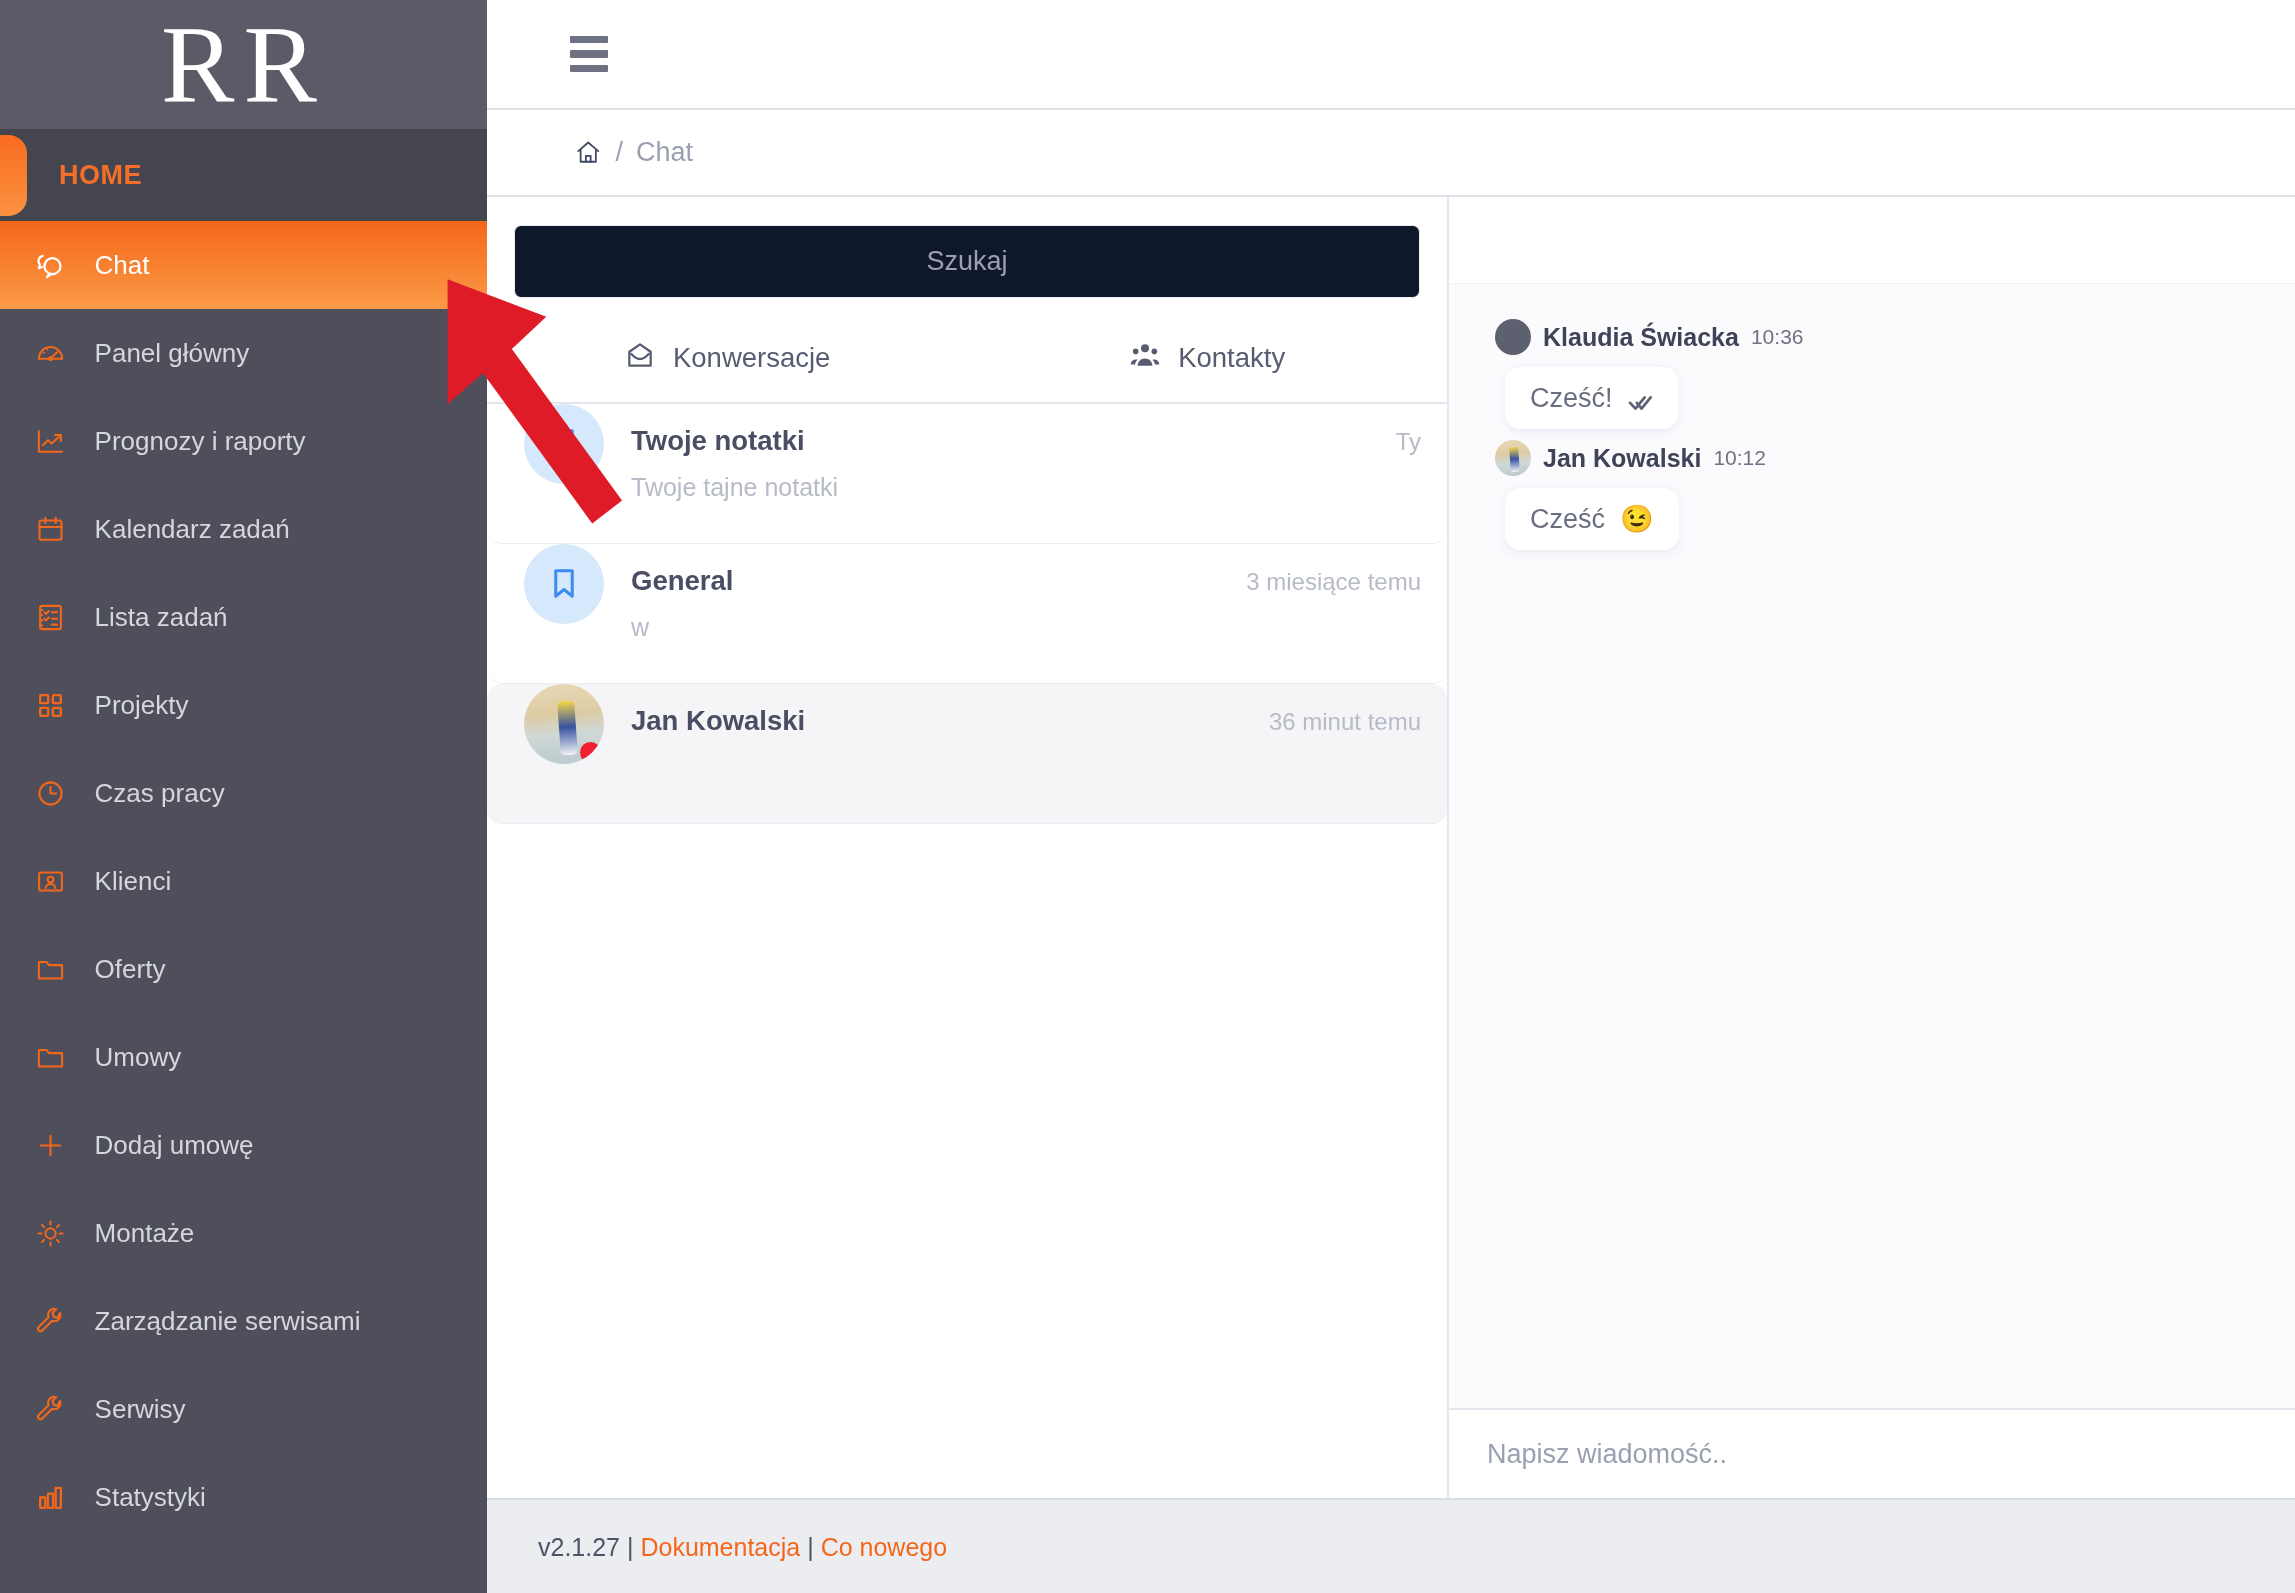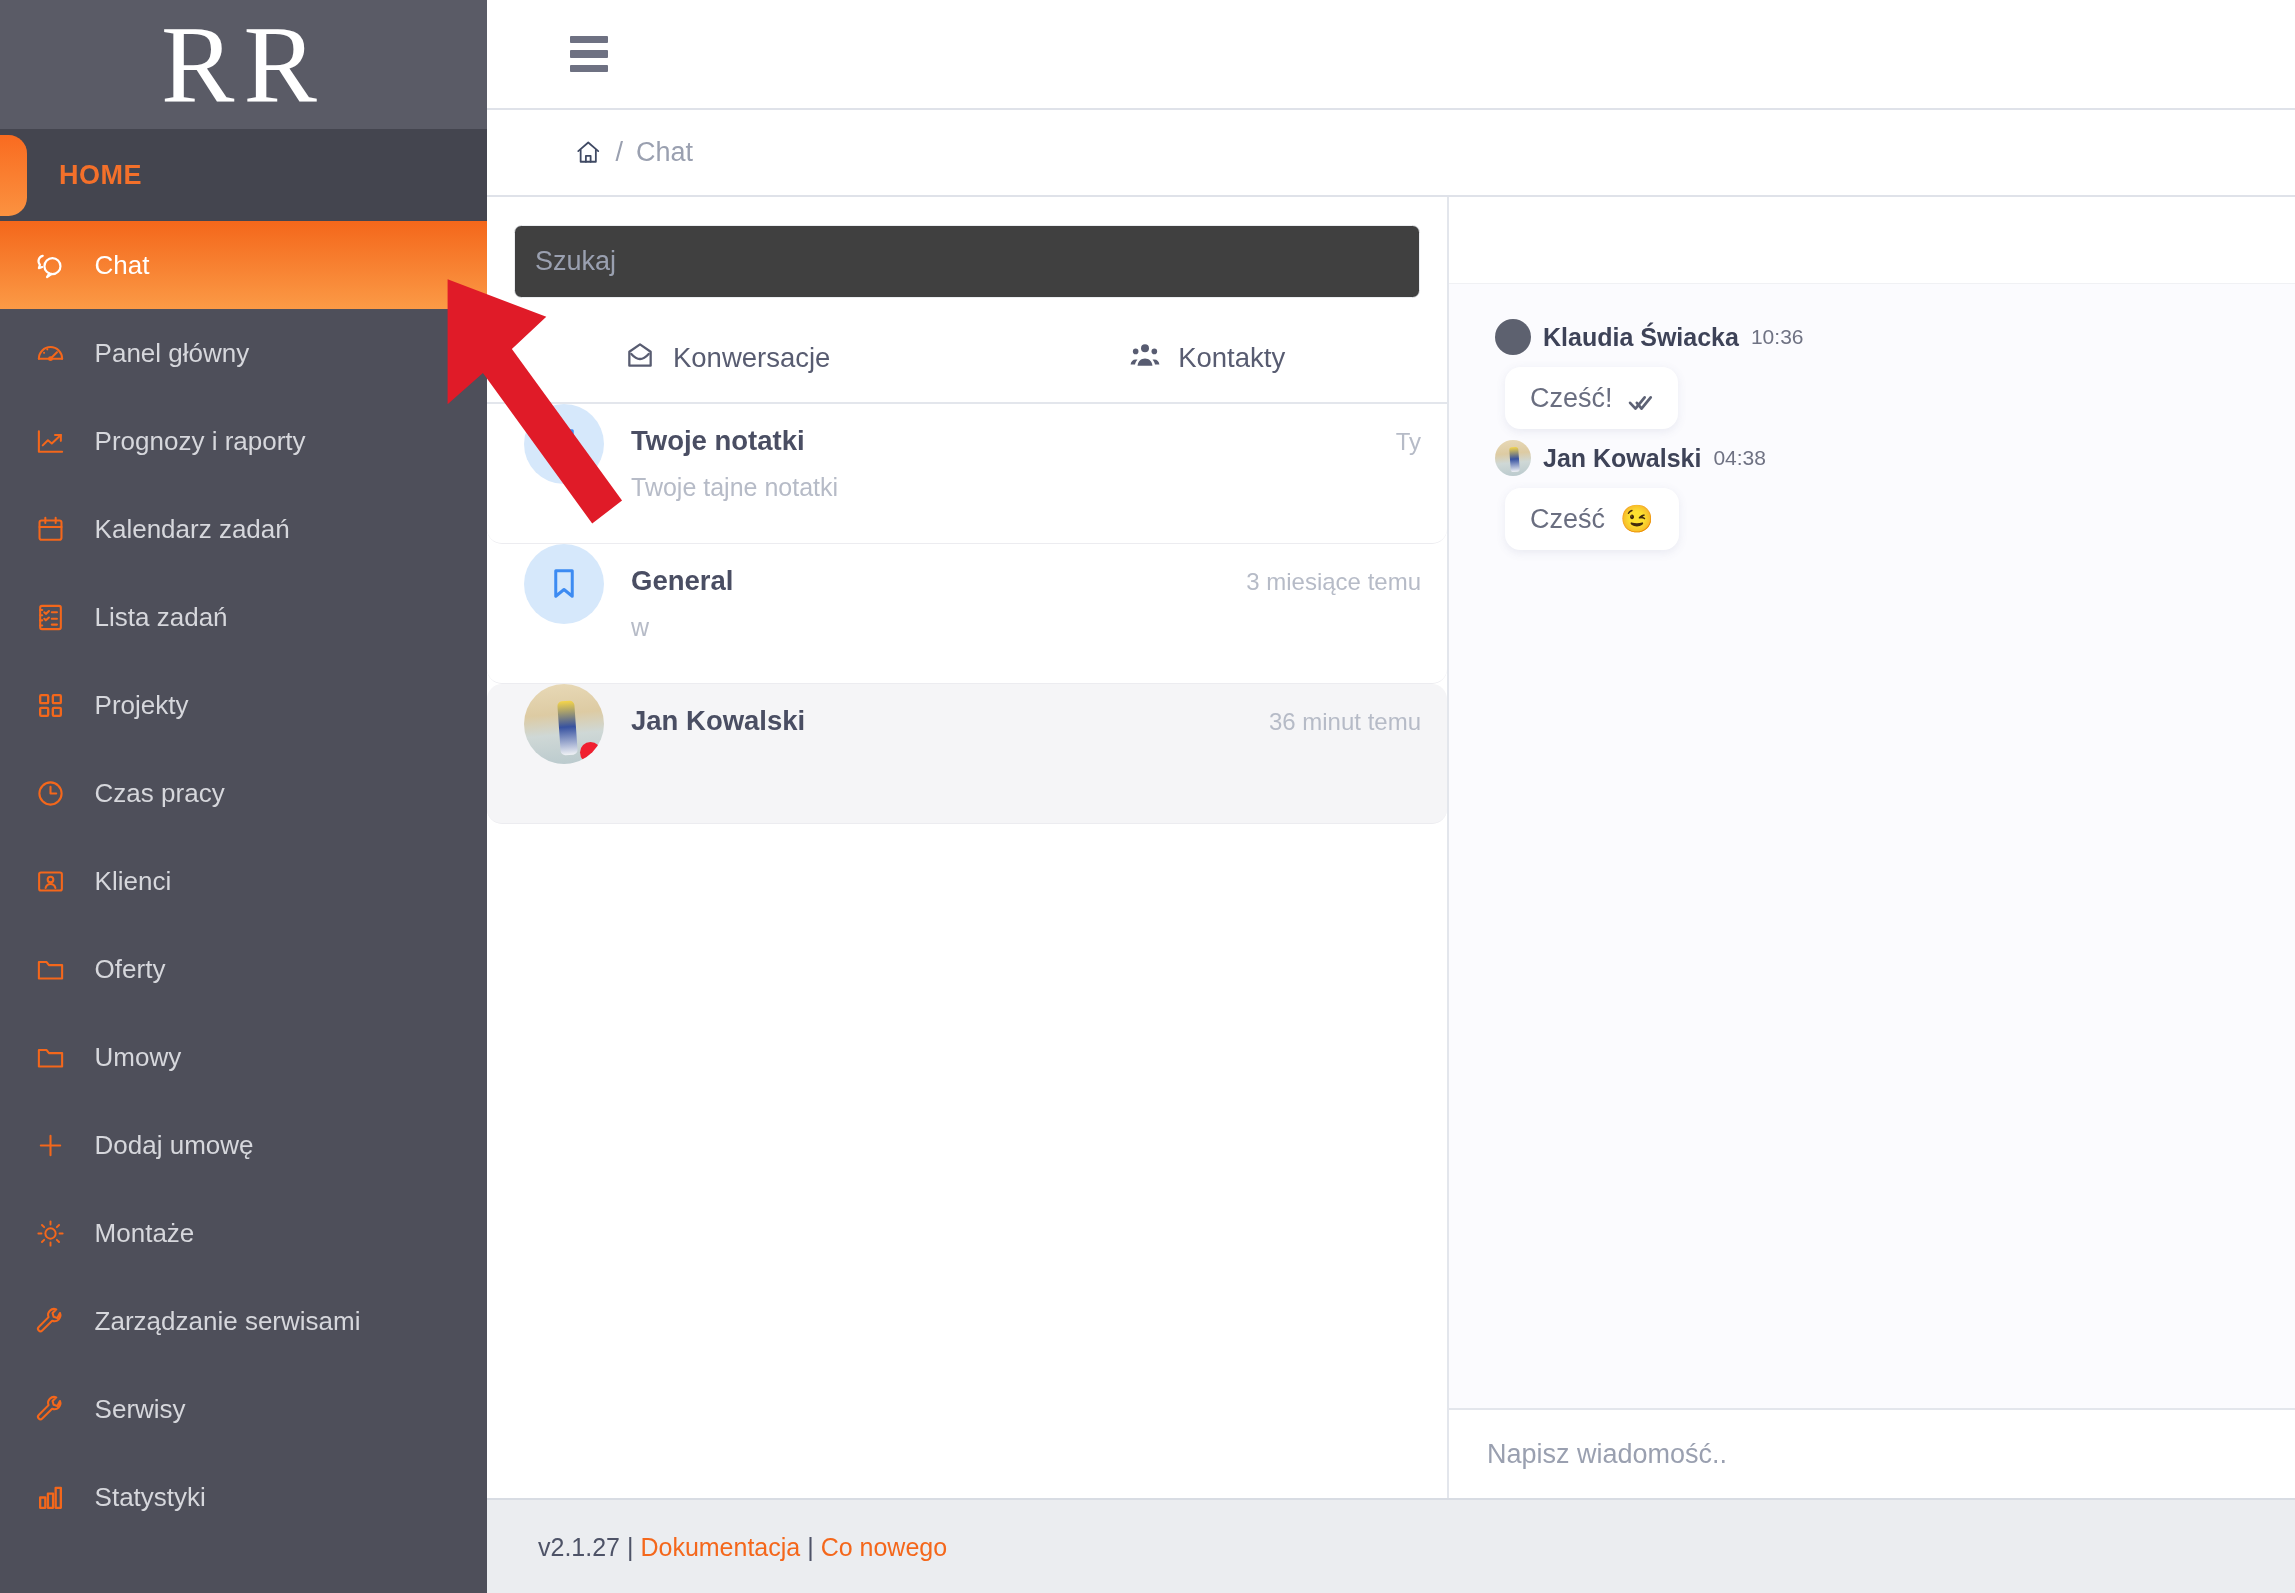--- a/index.html
+++ b/index.html
@@ -113,27 +113,28 @@
   .conv-col {
     width: 962px; flex: 0 0 962px;
     border-right: 2.8px solid #e3e6ec;
     display: flex; flex-direction: column;
     background: #ffffff;
     min-height: 0;
   }
   .search-wrap { padding: 27.5px 27px 0 27px; }
   .search-input {
     width: 100%; height: 73px;
-    background: #404040;
+    background: #0f172a;
     border: 0.5px solid #eceef1;
     border-radius: 7.3px;
     font-size: 27px; color: #9aa0b0;
     font-family: "Liberation Sans", sans-serif;
     padding: 0 20px;
     outline: none;
+    text-align: center;
   }
   .search-input::placeholder { color: #9aa0b0; }
   .tabs {
     display: flex; width: 100%;
     border-bottom: 2.8px solid #e3e6ec;
     height: 106px;
     align-items: center;
   }
   .tab { flex: 1 1 50%; display: flex; align-items: center; justify-content: center; gap: 17.4px; color: #585c71; font-size: 27.5px; margin-top: 17px; }
   .tab svg { width: 32px; height: 32px; }
@@ -548,21 +549,21 @@
               </span>
             </div>
           </div>
 
           <div class="msg-group">
             <div class="msg-meta">
               <span class="msg-av photo">
                 <span class="board"></span>
               </span>
               <span class="msg-name">Jan Kowalski</span>
-              <span class="msg-time">04:38</span>
+              <span class="msg-time">10:12</span>
             </div>
             <div class="bubble">
               <span>Cześć</span>
               <span class="emoji">😉</span>
             </div>
           </div>
 
         </div>
 
         <div class="composer">

